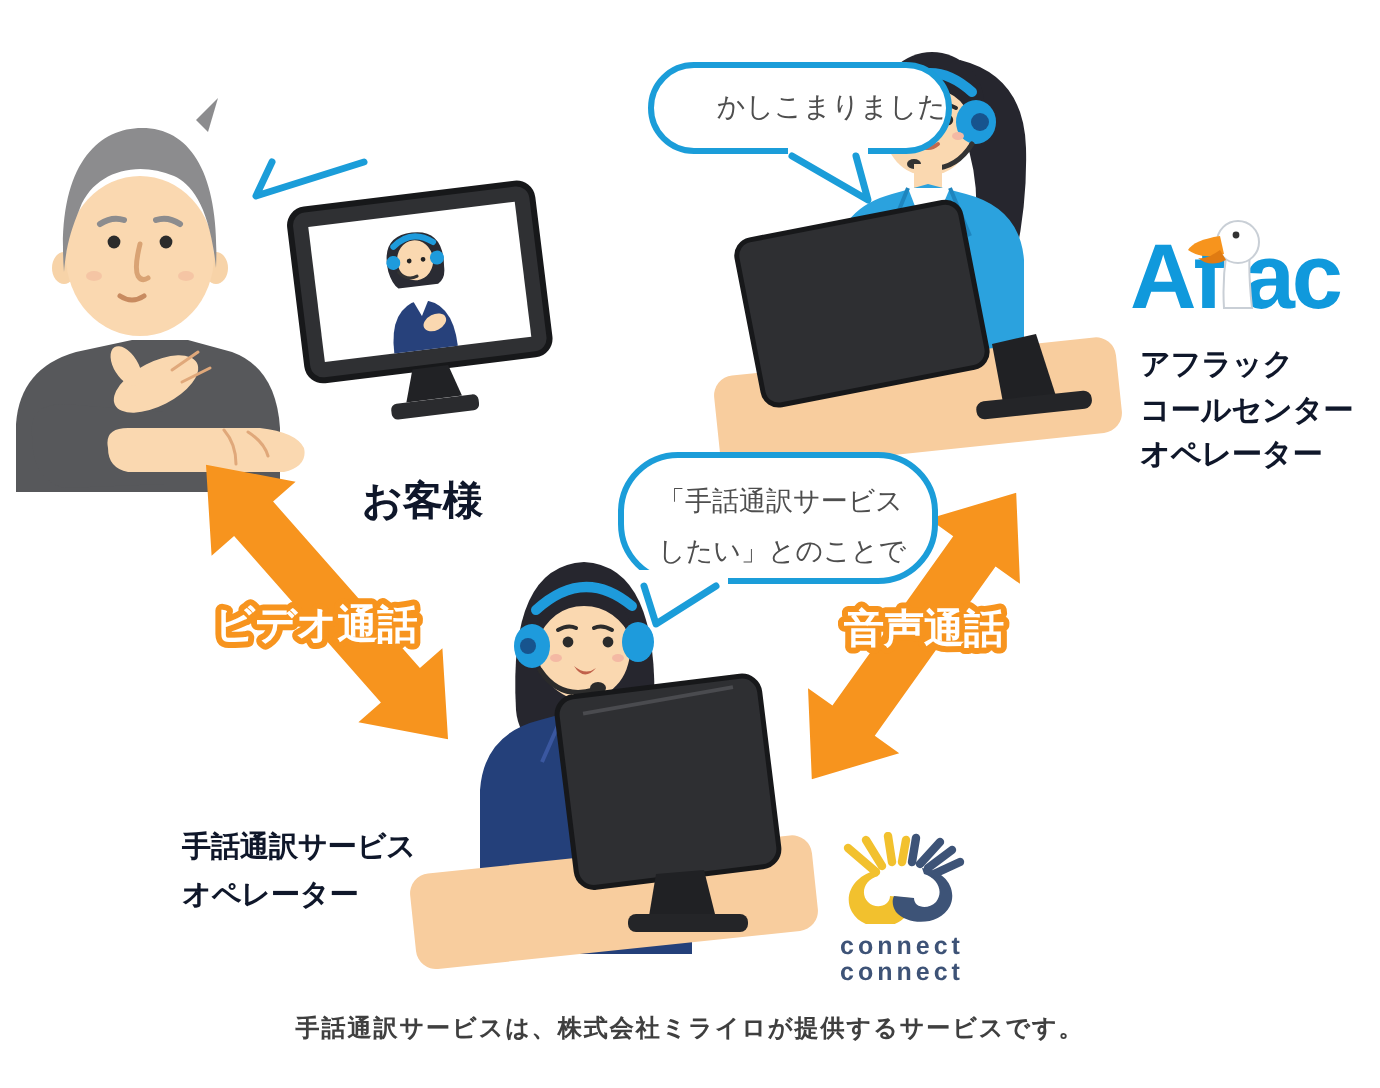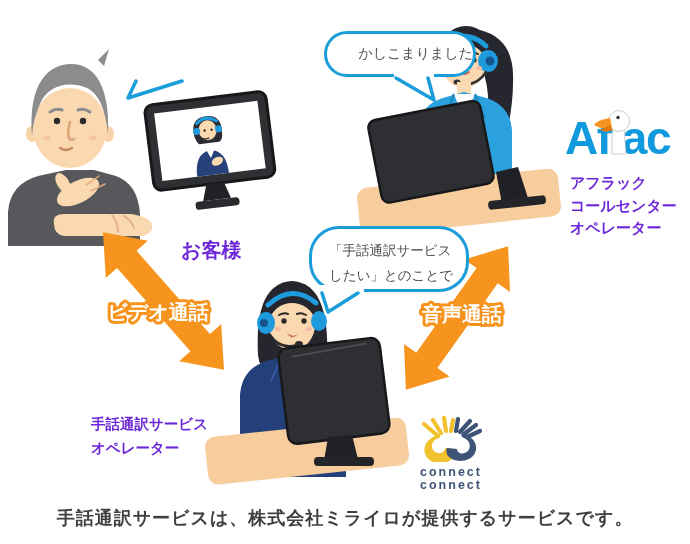--- a/index.html
+++ b/index.html
@@ -11,26 +11,26 @@
   .arrow-label{position:absolute;z-index:3;}
   .bubble{position:absolute;background:#fff;border:3.5px solid #1B9DD9;box-sizing:border-box;
           color:#4E4E4E;z-index:5;}
   .bubble-tail{position:absolute;z-index:6;}
   .b-customer{left:122px;top:13px;width:216px;height:68px;border-radius:32px;
               font-size:14px;line-height:25px;padding:10px 0 0 27px;}
   .b-aflac{left:324px;top:31px;width:152px;height:46px;border-radius:23px;
            font-size:14px;display:flex;align-items:center;justify-content:flex-end;}
   .b-interp{left:309px;top:226px;width:160px;height:66px;border-radius:30px;
             font-size:13.5px;line-height:25px;padding:9px 0 0 17px;}
-  .label{position:absolute;color:#6d28d9;font-weight:600;z-index:4;}
+  .label{position:absolute;color:#0f172a;font-weight:600;z-index:4;}
   .lbl-customer{left:181px;top:237px;font-size:20px;}
   .lbl-aflac{left:570px;top:172px;font-size:15px;line-height:22.5px;}
   .lbl-interp{left:91px;top:412px;font-size:14.5px;line-height:24px;}
   .caption{position:absolute;left:0;top:506px;width:690px;text-align:center;
-           font-size:18px;font-weight:bold;color:#3F3F3F;letter-spacing:1px;z-index:4;}
+           font-size:12px;font-weight:bold;color:#3F3F3F;letter-spacing:1px;z-index:4;}
   .mirairo{position:absolute;left:408px;top:416px;width:86px;text-align:center;z-index:4;}
   .mirairo .mtxt{font-size:12.5px;font-weight:bold;color:#3E5377;letter-spacing:2px;line-height:13px;}
 </style>
 </head>
 <body>
 
 <div class="stage">
 
   <svg class="fig" style="left:2px;top:46px" width="160" height="200" viewBox="0 0 160 200">
     <path d="M6 200 L6 166 Q8 138 36 130 L64 124 L92 124 L114 130 Q136 138 138 168 L138 200 Z" fill="#57585B"></path>

